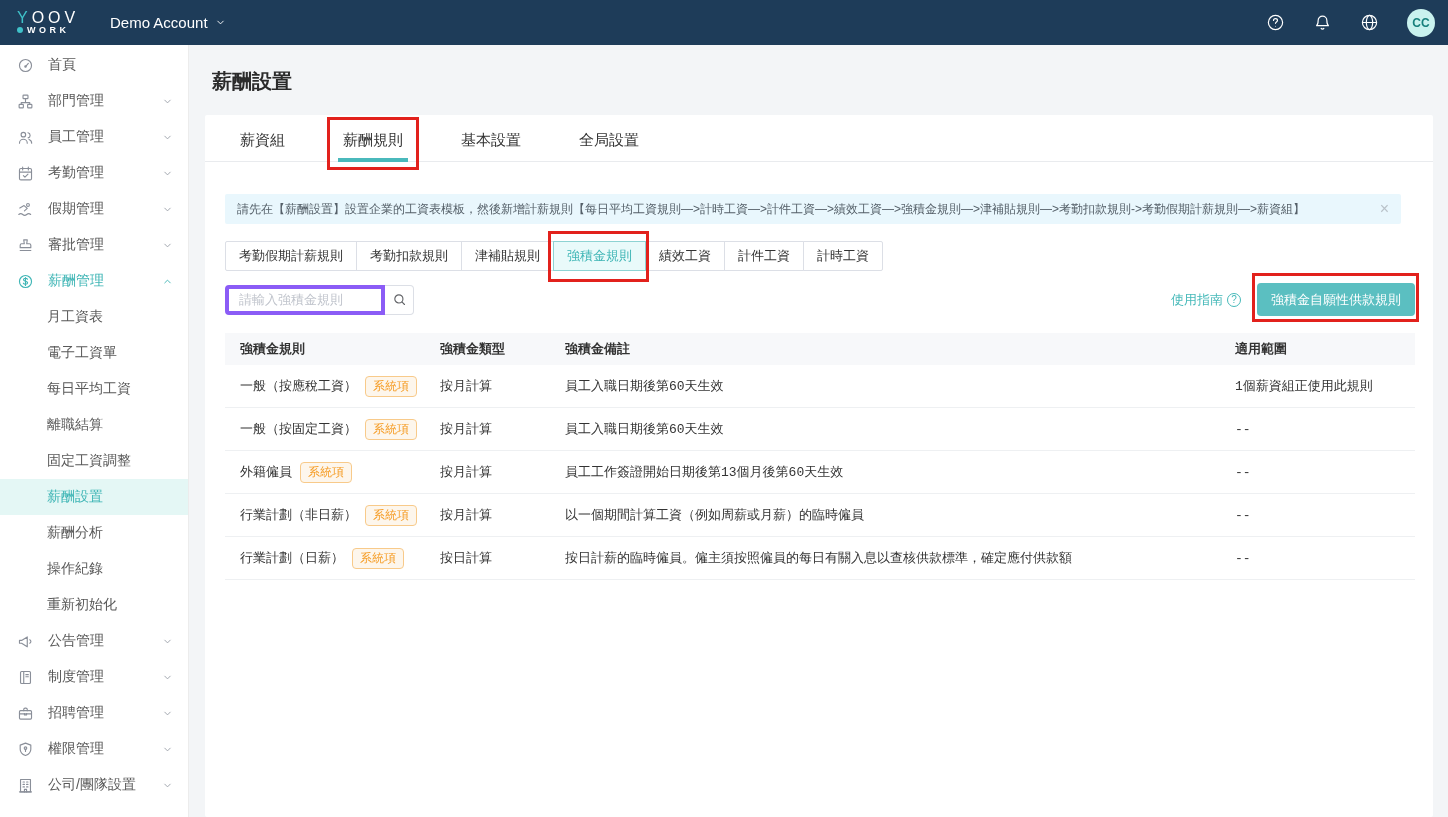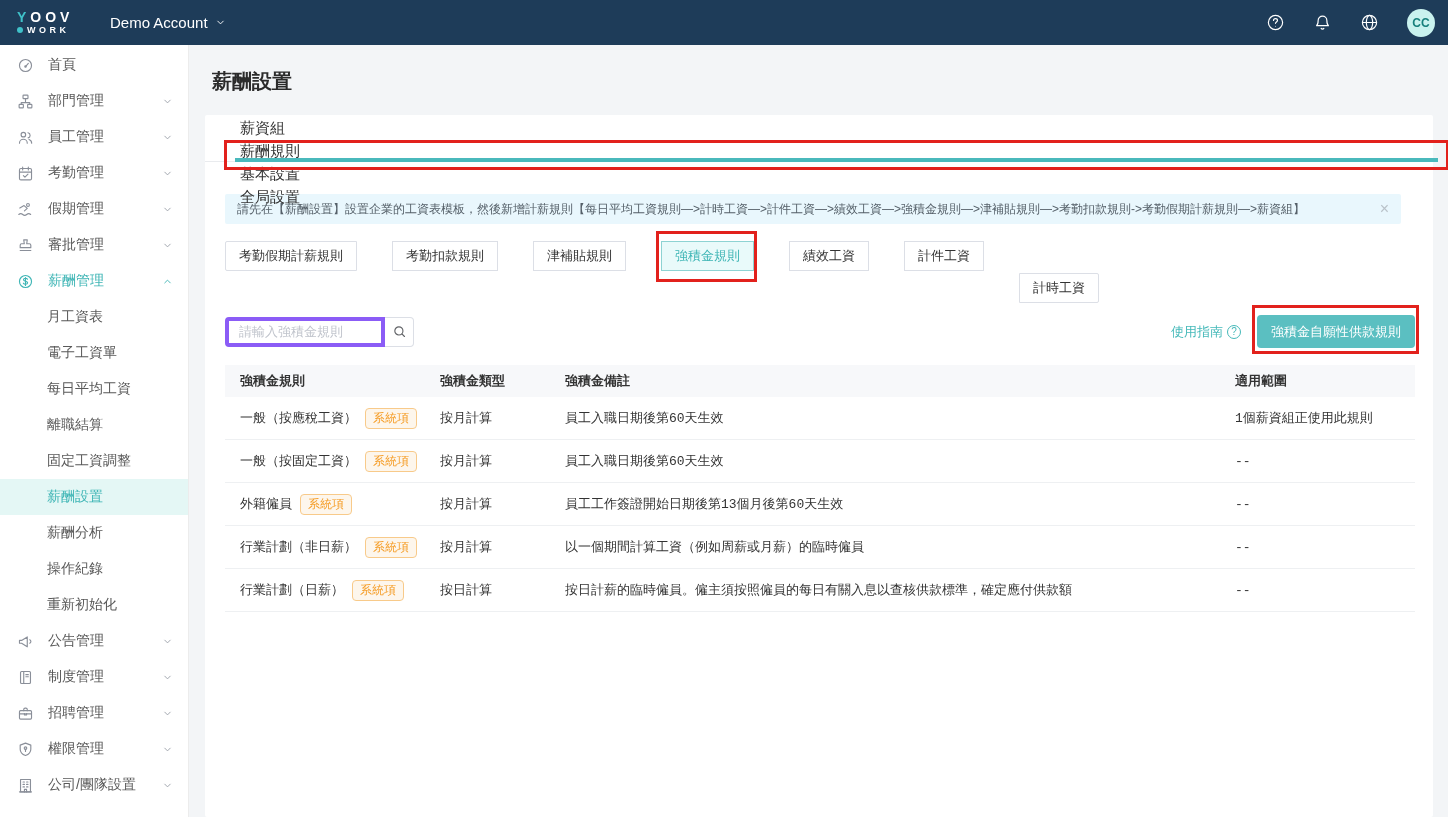--- a/index.html
+++ b/index.html
@@ -5,21 +5,21 @@
   * { margin:0; padding:0; box-sizing:border-box; }
   html,body { width:1448px; height:817px; overflow:hidden; background:#f3f5f7;
     font-family:"Liberation Sans","DejaVu Sans",sans-serif; }
   svg { display:block; }
   .i { width:17px; height:17px; stroke:currentColor; fill:none; stroke-width:1.6; stroke-linecap:round; stroke-linejoin:round; }
   .chev-i { width:11px; height:11px; stroke:currentColor; fill:none; stroke-width:2; stroke-linecap:round; stroke-linejoin:round; }
 
   
   .navbar { height:45px; background:#1e3c59; display:flex; align-items:center; color:#fff; }
   .logo { width:96px; padding-left:17px; cursor:pointer; }
-  .logo-top { font-weight:bold; font-size:14px; letter-spacing:4px; line-height:15px; }
+  .logo-top { font-weight:normal; font-size:16px; letter-spacing:4px; line-height:15px; }
   .logo-y { color:#3fc1c9; }
   .logo-bottom { display:flex; align-items:center; gap:4px; font-size:9px; font-weight:bold; letter-spacing:3.5px; line-height:11px; }
   .logo-dot { width:6px; height:6px; border-radius:50%; background:#3fc1c9; }
   .account { margin-left:14px; font-size:15px; display:flex; align-items:center; gap:7px; cursor:pointer; }
   .nav-right { margin-left:auto; display:flex; align-items:center; gap:28px; padding-right:13px; }
   .nav-ic { width:19px; height:19px; color:#fff; cursor:pointer; }
   .nav-ic svg { width:19px; height:19px; stroke:currentColor; fill:none; stroke-width:1.5; stroke-linecap:round; stroke-linejoin:round; }
   .avatar { width:28px; height:28px; border-radius:50%; background:#c9f2ee; color:#17807c; font-size:12px; font-weight:bold;
     display:flex; align-items:center; justify-content:center; cursor:pointer; }
 
@@ -32,41 +32,41 @@
   .side-item .chev { color:#9aa0a8; }
   .side-item.active-parent, .side-item.active-parent .si-icon, .side-item.active-parent .chev { color:#3eb5b5; }
   .sub-item { height:36px; display:flex; align-items:center; padding-left:47px; font-size:14px; color:#595959; cursor:pointer; }
   .sub-item.active { background:#e4f7f5; color:#3eb5b5; }
 
   .main { flex:1; position:relative; background:#f3f5f7; }
   .page-title { font-size:20px; font-weight:bold; color:#2b2b2b; padding:23px 0 0 23px; }
   .card { position:absolute; left:16px; right:15px; top:70px; bottom:0; background:#fff; border-radius:2px; }
 
   
-  .tabs-row { display:flex; align-items:stretch; padding-left:35px; height:47px; border-bottom:1px solid #e9ebee;flex-direction:column; }
+  .tabs-row { display:flex; align-items:stretch; gap:58px; padding-left:35px; height:47px; border-bottom:1px solid #e9ebee; }
   .tab { display:flex; align-items:center; font-size:15px; color:#333; position:relative; cursor:pointer; padding-top:4px; }
   .tab.active::after { content:""; position:absolute; left:-5px; right:-5px; bottom:-1px; height:4px; background:#4ab9bc; }
 
   
   .anno { position:absolute; border:3px solid #e2211c; pointer-events:none; z-index:5; }
   .anno-tab    { top:2px; bottom:-9px; left:-16px; right:-16px; }
   .anno-subtab { top:-11px; bottom:-12px; left:-6px; right:-4px; }
   .anno-btn    { top:-10px; bottom:-6px; left:-5px; right:-4px; }
 
   
   .banner { margin:32px 32px 0 20px; height:30px; background:#e9f7fd; border-radius:2px; display:flex; align-items:center;
     padding:0 12px; font-size:12px; color:#556069; white-space:nowrap; overflow:hidden; }
   .banner-close { margin-left:auto; color:#b9c2c9; font-size:16px; line-height:1; cursor:pointer; padding-left:10px; }
 
   
-  .subtabs-row { margin:17px 18px 0 20px; display:flex;gap:36px; }
+  .subtabs-row { margin:17px 18px 0 20px; display:flex; }
   .subtab { height:30px; display:flex; align-items:center; border:1px solid #dcdfe6; background:#fff; padding:0 13px;
     font-size:13px; color:#333; margin-left:-1px; cursor:pointer; position:relative; }
   .subtab:first-child { margin-left:0; border-radius:2px 0 0 2px; }
-  .subtab:last-child { border-radius:0 2px 2px 0;margin-top:32px; }
+  .subtab:last-child { border-radius:0 2px 2px 0; }
   .subtab.active { background:#e9fafa; border-color:#8ed3d3; color:#3eb5b5; z-index:1; }
 
   
   .toolbar-row { margin:12px 18px 0 20px; display:flex; align-items:center; height:33px; }
   .search-group { display:flex; height:30px; }
   .search-input { width:160px; height:30px; border:4px solid #8b5cf6; border-radius:4px 0 0 4px; padding:0 10px;
     font-size:13px; color:#c2410c; outline:none; font-family:Liberation Serif, serif; }
   .search-input::placeholder { color:#c0c4cc; }
   .search-btn { width:29px; height:30px; border:1px solid #dcdfe6; border-left:none; border-radius:0 4px 4px 0; background:#fff;
     display:flex; align-items:center; justify-content:center; color:#606266; cursor:pointer; }

